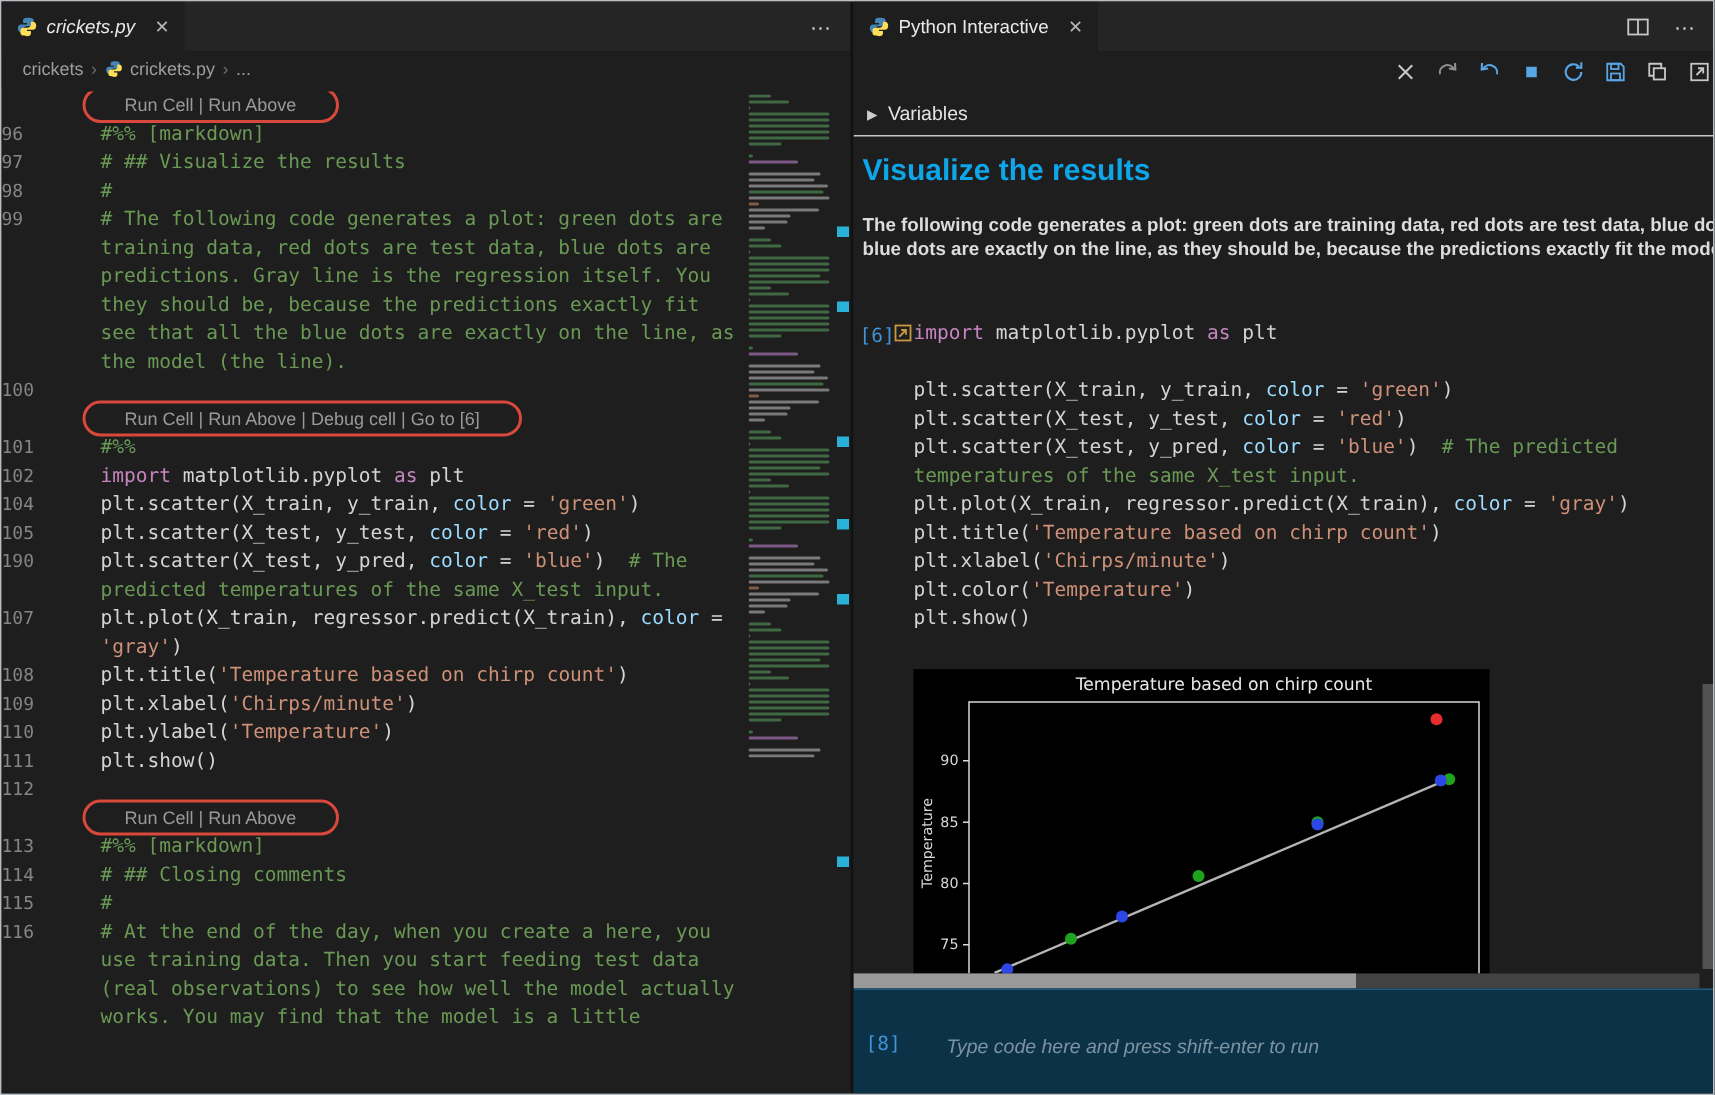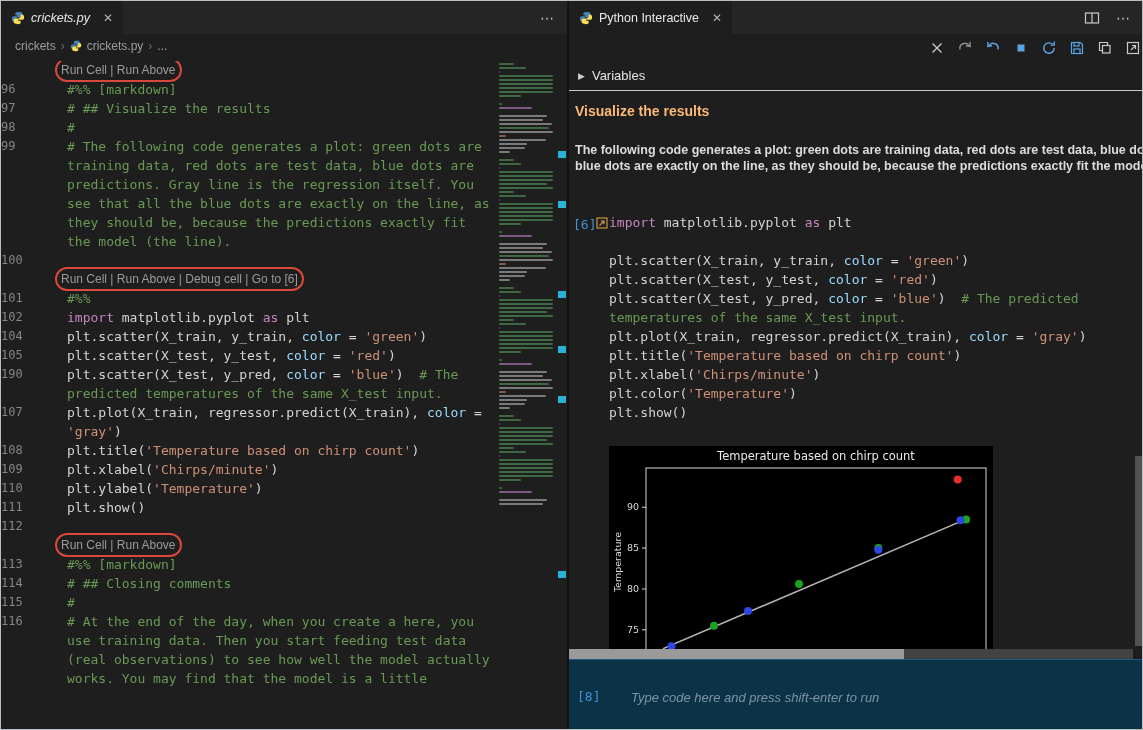--- a/index.html
+++ b/index.html
@@ -26,35 +26,35 @@
   
   .editor{position:absolute;top:57px;left:0;right:0;bottom:0;font-family:"DejaVu Sans Mono",monospace;font-size:13px;overflow:hidden}
   #editor-rows{position:absolute;left:0;top:3px;right:70px;overflow:hidden}
   .code-row{display:flex;height:19px;line-height:19px;white-space:pre}
   .gutter{flex:none;width:40px;text-align:left;color:#858585;font-size:12px}
   .code-content{flex:1;padding-left:26px;overflow:visible}
   #cell-code .code-content{padding-left:0}
   .tk-c{color:#6A9955}.tk-k{color:#C586C0}.tk-s{color:#CE9178}.tk-v{color:#9CDCFE}.tk-p{color:#D4D4D4}
   .squiggle{text-decoration-style:wavy;text-decoration-color:#38b0d8;text-decoration-thickness:1px;text-underline-offset:3px}
   .lens{display:inline-block;font-family:"Liberation Sans",sans-serif;font-size:12px;color:#9a9a9a;line-height:16px;cursor:pointer}
-  .lens.annotated{border:2px solid var(--annotation);border-radius:12px;padding:2px 4px;margin-left:-12px;transform:translateY(-3px)}
+  .lens.annotated{border:2px solid var(--annotation);border-radius:12px;padding:2px 26px;margin-left:-12px;transform:translateY(-3px)}
   .minimap{position:absolute;top:5px;right:12px;width:56px;height:442px;overflow:hidden}
   .mini-line{height:2px;margin-bottom:2px}
   .mini-bar{height:2px;border-radius:1px}
   .overview-ruler{position:absolute;top:0;right:0;width:10px;height:100%}
   .ov-marker{position:absolute;left:1px;width:8px;height:7px;background:var(--marker_cyan)}
 
   
   .rtoolbar{position:absolute;top:33px;left:0;right:0;height:27px;display:flex;align-items:center;justify-content:flex-end;gap:12px;padding-right:2px;background:#1e1e1e}
   .ticon{width:16px;height:16px;color:#c8c8c8;cursor:pointer;display:inline-block}
   .ticon.blue{color:var(--toolbar_blue)}
   .ticon.gray{color:#8f8f8f}
   .vars{position:absolute;top:60px;left:0;right:0;height:30px;display:flex;align-items:center;gap:7px;padding-left:9px;color:#e4e4e4;font-size:13px;border-bottom:1px solid #c8c8c8;cursor:pointer}
   .vars .chev{font-size:9px;color:#cccccc}
-  .md-heading{position:absolute;top:102px;left:6px;font-size:14px;font-weight:bold;color:#fdba74;white-space:nowrap}
+  .md-heading{position:absolute;top:102px;left:6px;font-size:20px;font-weight:bold;color:#0ea5e9;white-space:nowrap}
   .md-para{position:absolute;top:141px;left:6px;right:0;font-size:12.5px;font-weight:600;color:#dcdcdc;line-height:16px;white-space:nowrap;overflow:hidden}
   .cell-prompt{position:absolute;left:4px;top:216px;font-family:"DejaVu Sans Mono",monospace;font-size:13px;color:var(--accent_blue)}
   .goto-icon{position:absolute;left:27px;top:214px;cursor:pointer}
   #cell-code{position:absolute;left:40px;top:212px;right:14px;font-family:"DejaVu Sans Mono",monospace;font-size:13px;overflow:hidden}
   .chart{position:absolute;left:40px;top:445px;width:384px;height:203px;overflow:hidden;background:#000}
   .hscroll{position:absolute;left:0;top:648px;width:564px;height:10px;background:#424242;cursor:pointer}
   .hthumb{position:absolute;left:0;top:0;width:335px;height:10px;background:#9a9a9a}
   .vscroll{position:absolute;right:0;top:60px;width:10px;bottom:72px;cursor:pointer}
   .vthumb{position:absolute;left:2px;width:7px;top:395px;height:190px;background:#515151}
   .input-area{position:absolute;left:0;top:658px;right:0;bottom:0;background:#0c3247;border-top:1px solid #215a7d;cursor:text}
@@ -101,22 +101,22 @@
 
     <div class="editor">
       <div id="editor-rows">
           <div class="code-row"><div class="gutter"></div><div class="code-content"><span class="lens annotated">Run Cell | Run Above</span></div></div>
           <div class="code-row"><div class="gutter">96</div><div class="code-content"><span class="tk-c">#%% [markdown]</span></div></div>
           <div class="code-row"><div class="gutter">97</div><div class="code-content"><span class="tk-c"># ## Visualize the results</span></div></div>
           <div class="code-row"><div class="gutter">98</div><div class="code-content"><span class="tk-c">#</span></div></div>
           <div class="code-row"><div class="gutter">99</div><div class="code-content"><span class="tk-c"># The following code generates a plot: green dots are</span></div></div>
           <div class="code-row"><div class="gutter"></div><div class="code-content"><span class="tk-c">training data, red dots are test data, blue dots are</span></div></div>
           <div class="code-row"><div class="gutter"></div><div class="code-content"><span class="tk-c">predictions. Gray line is the regression itself. You</span></div></div>
+          <div class="code-row"><div class="gutter"></div><div class="code-content"><span class="tk-c">they should be, because the predictions exactly fit</span></div></div>
           <div class="code-row"><div class="gutter"></div><div class="code-content"><span class="tk-c">see that all the blue dots are exactly on the line, as</span></div></div>
-          <div class="code-row"><div class="gutter"></div><div class="code-content"><span class="tk-c">they should be, because the predictions exactly fit</span></div></div>
           <div class="code-row"><div class="gutter"></div><div class="code-content"><span class="tk-c">the model (the line).</span></div></div>
           <div class="code-row"><div class="gutter">100</div><div class="code-content"></div></div>
           <div class="code-row"><div class="gutter"></div><div class="code-content"><span class="lens annotated">Run Cell | Run Above | Debug cell | Go to [6]</span></div></div>
           <div class="code-row"><div class="gutter">101</div><div class="code-content"><span class="tk-c">#%%</span></div></div>
           <div class="code-row"><div class="gutter">102</div><div class="code-content"><span class="tk-k">import</span><span class="tk-p"> matplotlib.pyplot </span><span class="tk-k">as</span><span class="tk-p"> plt</span></div></div>
           <div class="code-row"><div class="gutter">104</div><div class="code-content"><span class="tk-p">plt.scatter(X_train, y_train, </span><span class="tk-v">color</span><span class="tk-p"> = </span><span class="tk-s">'green'</span><span class="tk-p">)</span></div></div>
           <div class="code-row"><div class="gutter">105</div><div class="code-content"><span class="tk-p">plt.scatter(X_test, y_test, </span><span class="tk-v">color</span><span class="tk-p"> = </span><span class="tk-s">'red'</span><span class="tk-p">)</span></div></div>
           <div class="code-row"><div class="gutter">190</div><div class="code-content"><span class="tk-p">plt.scatter(X_test, y_pred, </span><span class="tk-v">color</span><span class="tk-p"> = </span><span class="tk-s">'blue'</span><span class="tk-p">)  </span><span class="tk-c"># The</span></div></div>
           <div class="code-row"><div class="gutter"></div><div class="code-content"><span class="tk-c">predicted temperatures of the same X_test input.</span></div></div>
           <div class="code-row"><div class="gutter">107</div><div class="code-content"><span class="tk-p">plt.plot(X_train, regressor.predict(X_train), </span><span class="tk-v">color</span><span class="tk-p"> =</span></div></div>

